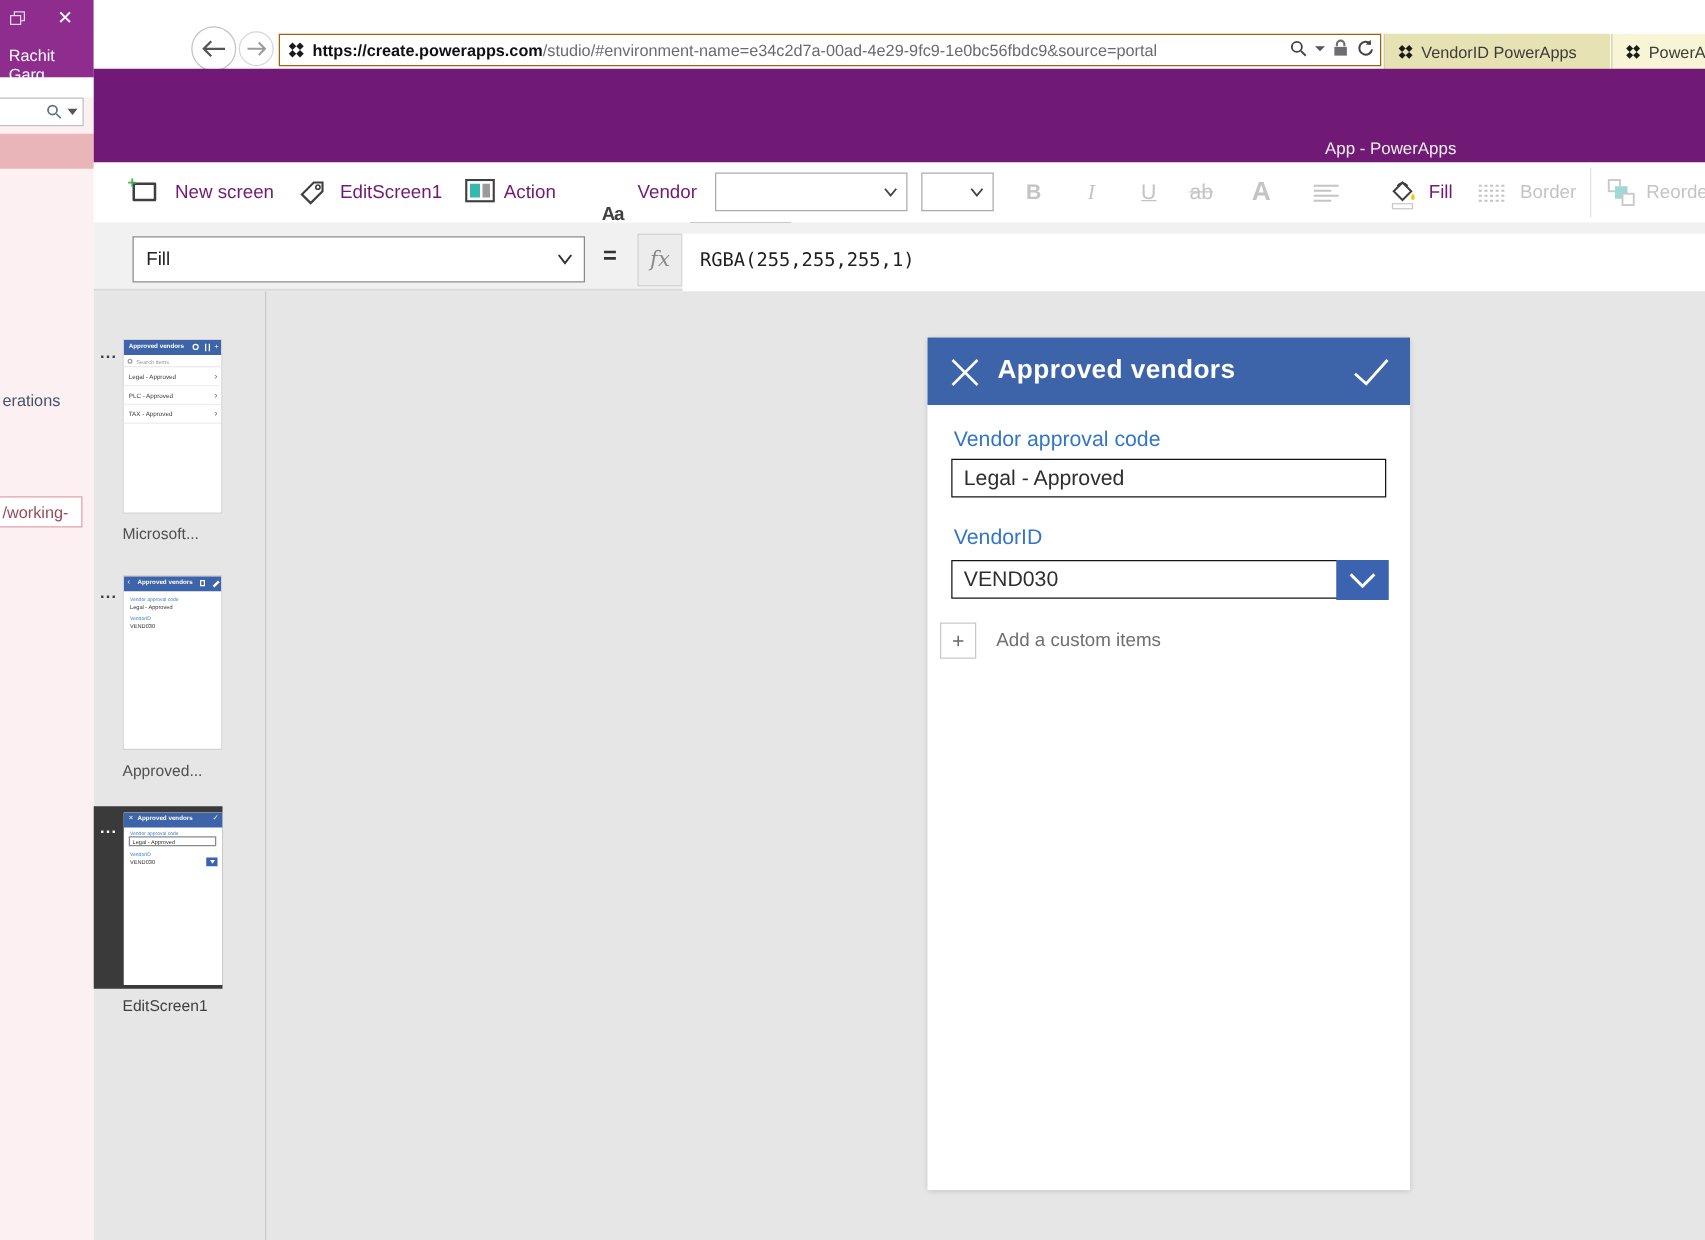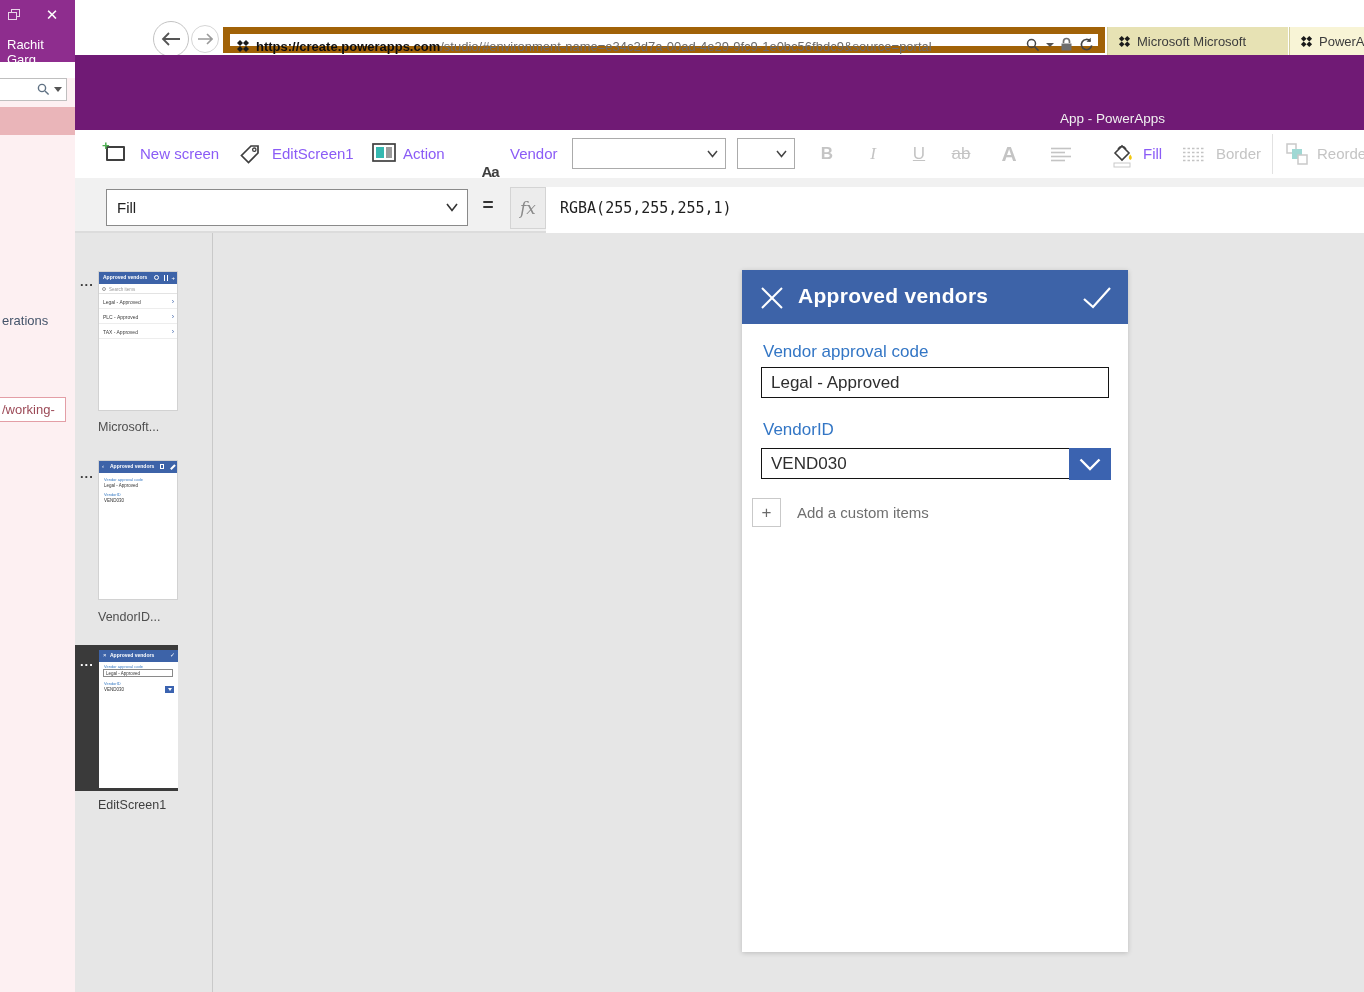--- a/index.html
+++ b/index.html
@@ -25,21 +25,21 @@
   #note-erations { left:2px; top:313px; font-size:13px; color:#44546a; }
   #note-link { left:-4px; top:397px; width:70px; height:25px; background:#fff; border:1px solid #e39ea6;
                font-size:13px; color:#9c4a57; line-height:23px; padding-left:5px; }
 
   
   #ie-top { left:75px; top:0; width:1289px; height:55px; background:#fff; }
   .nav-circle { border-radius:50%; background:#fff; }
   #btn-back { left:78px; top:21px; width:36px; height:36px; border:1px solid #c3c3c3; }
   #btn-fwd  { left:116px; top:25px; width:28px; height:28px; border:1px solid #d6d6d6; }
   .nav-circle svg { position:absolute; left:50%; top:50%; transform:translate(-50%,-50%); }
-  #addr { left:148px; top:27px; width:882px; height:26px; background:#fff; border:7px solid #a16207; }
+  #addr { left:148px; top:27px; width:882px; height:26px; background:#fff; border:1px solid #a16207; }
   #addr-fav { position:absolute; left:6px; top:5px; }
   #addr-text { position:absolute; left:26px; top:5px; font-size:13px; white-space:nowrap; overflow:hidden; width:770px; }
   #addr-text .domain { color:#0f0f0f; font-weight:700; }
   #addr-text .scheme { color:#0f0f0f; font-weight:700; }
   #addr-text .path { color:#6b6b6b; }
   #addr-icons { position:absolute; right:4px; top:3px; display:flex; align-items:center; gap:6px; }
   #addr-caret { width:0; height:0; border-left:4px solid transparent; border-right:4px solid transparent; border-top:4px solid #555; }
   .tab { top:27px; height:28px; font-size:13px; color:#3c3c3c; display:flex; align-items:center; gap:6px; padding-left:10px; }
   #tab1 { left:1032px; width:181px; background:#e7e2b4; border-left:1px solid #d4cf9c; }
   #tab2 { left:1214px; width:150px; background:#f8f4d6; border-left:1px solid #d4cf9c; }
@@ -50,21 +50,21 @@
   .menu-item { top:90px; height:40px; line-height:40px; text-align:center; font-size:15px; color:#f2f2f2; }
   #mi-file { left:96px; width:50px; }
   #mi-home { left:148px; width:80px; background:#fff; color:#2b2b2b; }
   #mi-insert { left:238px; width:64px; }
   #mi-content { left:314px; width:72px; }
   #mi-action { left:408px; width:62px; }
   #mi-screen { left:477px; width:81px; background:#3f3f3f; }
 
   
   #toolbar { left:75px; top:130px; width:1289px; height:48px; background:#fff; }
-  .tb-label { position:absolute; top:0; height:48px; line-height:48px; font-size:15px; color:#8b5cf6; white-space:nowrap; }
+  .tb-label { position:absolute; top:0; height:48px; line-height:48px; font-size:15px; color:#701a75; white-space:nowrap; }
   .tb-label.dis { color:#c4c4c4;text-align:center; }
   .tb-ico { position:absolute; top:13px; }
   .tb-glyph { position:absolute; top:0; height:48px; line-height:48px; font-size:17px; color:#c4c4c4; text-align:center; }
   #ico-newscreen { left:31px; top:16px; width:19px; height:15px; border:2px solid #3f3f3f; border-radius:1px; }
   #ico-newscreen .plus { position:absolute; left:-6px; top:-10px; color:#4caf50; font-size:13px; font-weight:700; }
   .tb-select { position:absolute; top:8px; height:31px; background:#fff; border:1px solid #ababab; }
   .tb-select svg { position:absolute; right:7px; top:11px; }
   #tb-div { left:1197px; top:4px; width:1px; height:40px; background:#e2e2e2; }
   #aa-theme { left:402px; top:9px; width:26px; text-align:center;margin-top:24px; }
   #aa-theme .aa { font-size:15px; color:#3f3f3f; font-weight:700; letter-spacing:-1px;}
@@ -195,21 +195,21 @@
     </div>
     <div id="tab1" class="abs tab">
       <svg width="13" height="13" viewBox="0 0 14 14">
         <g fill="#1a1a1a">
           <path d="M4 1 L7 4 L4 7 L1 4 Z"></path>
             <path d="M10 1 L13 4 L10 7 L7 4 Z"></path>
           <path d="M4 7 L7 10 L4 13 L1 10 Z"></path>
             <path d="M10 7 L13 10 L10 13 L7 10 Z"></path>
         </g>
       </svg>
-      <span>Microsoft Microsoft</span>
+      <span>VendorID PowerApps</span>
     </div>
     <div id="tab2" class="abs tab">
       <svg width="13" height="13" viewBox="0 0 14 14">
         <g fill="#1a1a1a">
           <path d="M4 1 L7 4 L4 7 L1 4 Z"></path>
             <path d="M10 1 L13 4 L10 7 L7 4 Z"></path>
           <path d="M4 7 L7 10 L4 13 L1 10 Z"></path>
             <path d="M10 7 L13 10 L10 13 L7 10 Z"></path>
         </g>
       </svg>
@@ -359,21 +359,21 @@
         <span class="mh-ico" style="left:3px; top:2px;">‹</span>
         <span class="mini-title shift">Approved vendors</span>
         <span class="mh-ico" style="right:13px; top:3px; width:4px; height:5px; border:1px solid #fff; font-size:0;"></span>
         <span class="mh-ico" style="right:4px; top:2.5px; width:1.5px; height:6px; background:#fff; transform:rotate(45deg); font-size:0;"></span>
       </div>
       <span class="mini-lab" style="top:16px;">Vendor approval code</span>
       <span class="mini-val" style="top:22px;">Legal - Approved</span>
       <span class="mini-lab" style="top:31px;">VendorID</span>
       <span class="mini-val" style="top:37px;">VEND030</span>
     </div>
-    <div class="thumb-label" style="left:23px; top:377px;">VendorID...</div>
+    <div class="thumb-label" style="left:23px; top:377px;">Approved...</div>
 
     <div id="sel-rect" class="abs"></div>
     <span class="ellip" style="left:5px; top:421px; color:#fff;">...</span>
     <div class="thumb" style="left:24px; top:417px; width:79px; height:138px; border:none;">
       <div class="mini-head">
         <span class="mh-ico" style="left:4px; top:2px;">×</span>
         <span class="mini-title shift">Approved vendors</span>
         <span class="mh-ico" style="right:3px; top:2px;">✓</span>
       </div>
       <span class="mini-lab" style="top:14px;">Vendor approval code</span>

